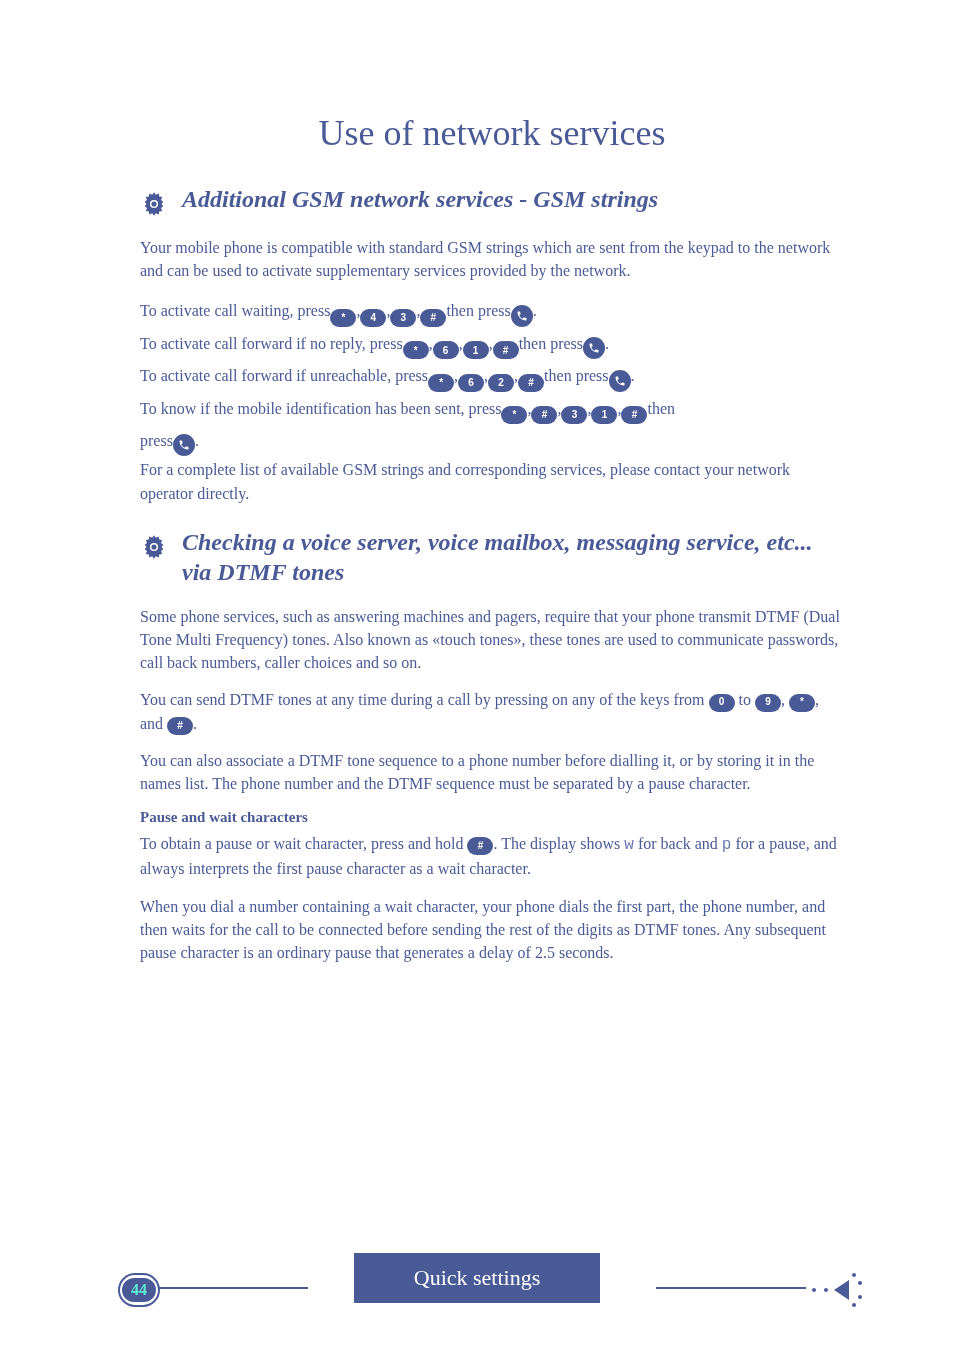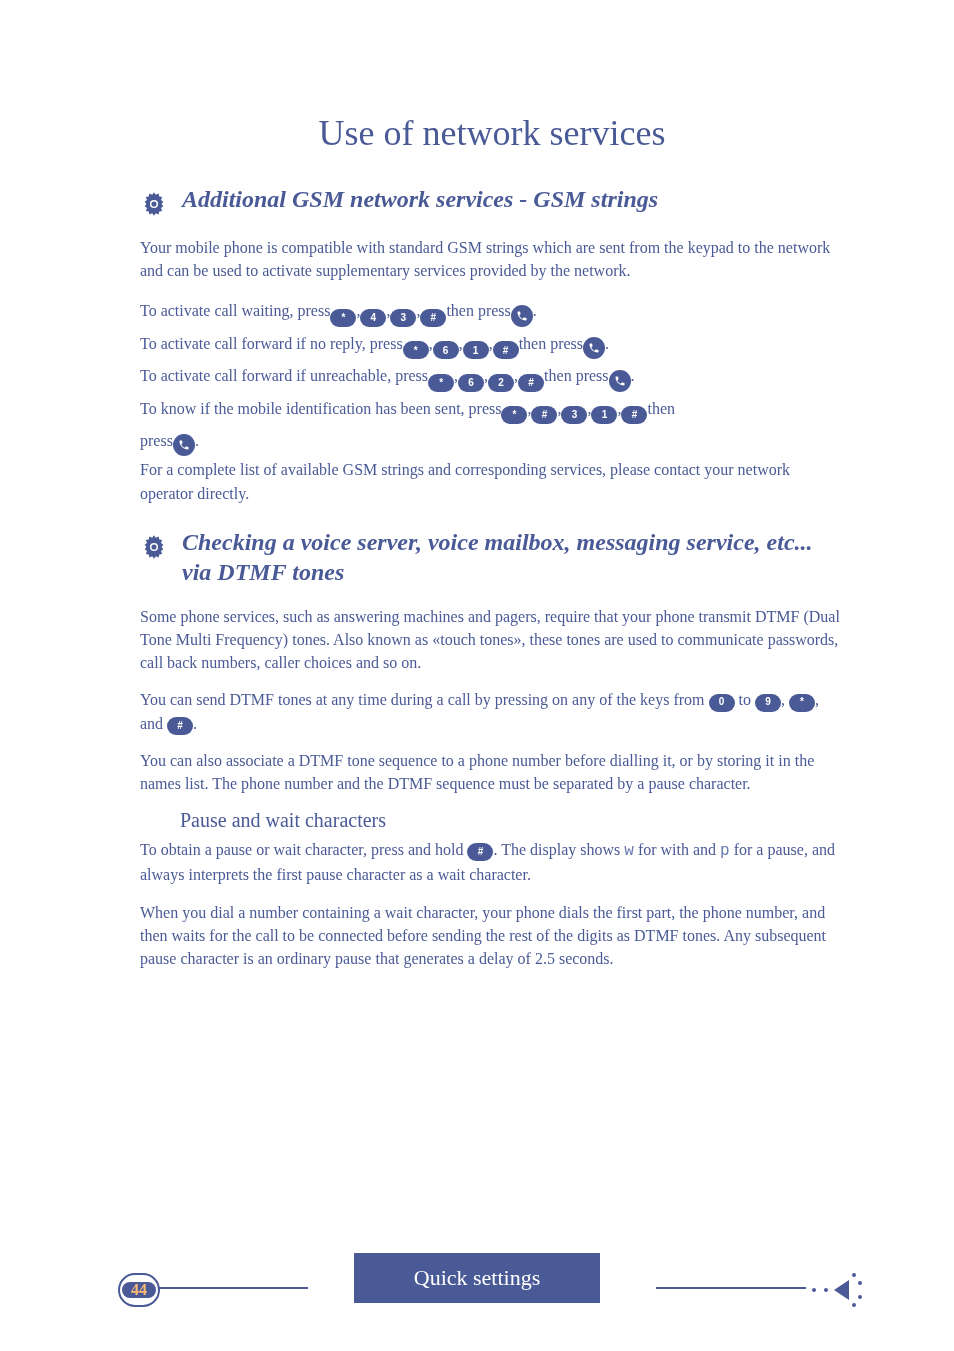--- a/index.html
+++ b/index.html
@@ -72,26 +72,25 @@
     font-family: Arial, sans-serif;
     font-style: normal;
   }
   .key.round {
     border-radius: 50%;
     width: 22px;
     height: 22px;
     min-width: 22px;
   }
   .bold-sub {
-    font-weight: normal;
-    font-size: 20px;
+    font-weight: bold;
+    font-size: 15px;
     color: #4a5a96;
     margin-bottom: 6px;
     margin-top: 14px;
-    margin-left: 40px;
   }
   .mono {
     font-family: 'Courier New', monospace;
     color: #6a7ab0;
   }
   .footer {
     position: absolute;
     bottom: 48px;
     left: 0;
     width: 100%;
@@ -113,24 +112,24 @@
     width: 42px;
     height: 34px;
     border: 2px solid #4a5a96;
     border-radius: 20px;
     display: flex;
     align-items: center;
     justify-content: center;
   }
   .page-num-inner {
     background: #4a5a96;
-    color: #fdba74;
+    color: #5eead4;
     border-radius: 16px;
     width: 34px;
-    height: 16px;
+    height: 24px;
     display: flex;
     align-items: center;
     justify-content: center;
     font-size: 16px;
     font-weight: bold;
   }
   .dots {
     position: absolute;
     right: 90px;
     bottom: -12px;
@@ -255,21 +254,21 @@
 
   <p class="body">
     <span>You can send DTMF tones at any time during a call by pressing on any of the keys from </span><span class="key">0</span><span> to </span><span class="key">9</span><span>, </span><span class="key">*</span><span>, and </span><span class="key">#</span><span>.</span>
   </p>
 
   <p class="body">You can also associate a DTMF tone sequence to a phone number before dialling it, or by storing it in the names list.  The phone number and the DTMF sequence must be separated by a pause character.</p>
 
   <p class="bold-sub">Pause and wait characters</p>
 
   <p class="body">
-    <span>To obtain a pause or wait character, press and hold </span><span class="key">#</span><span>.  The display shows </span><span class="mono">w</span><span> for with and </span><span class="mono">p</span><span> for a pause, and always interprets the first pause character as a wait character.</span>
+    <span>To obtain a pause or wait character, press and hold </span><span class="key">#</span><span>.  The display shows </span><span class="mono">w</span><span> for back and </span><span class="mono">p</span><span> for a pause, and always interprets the first pause character as a wait character.</span>
   </p>
 
   <p class="body">When you dial a number containing a wait character, your phone dials the first part, the phone number, and then waits for the call to be connected before sending the rest of the digits as DTMF tones.  Any subsequent pause character is an ordinary pause that generates a delay of 2.5 seconds.</p>
 </div>
 
 <div class="footer">
   <div class="page-num">
     <div class="page-num-inner">44</div>
   </div>
   <div class="footer-line left"></div>

